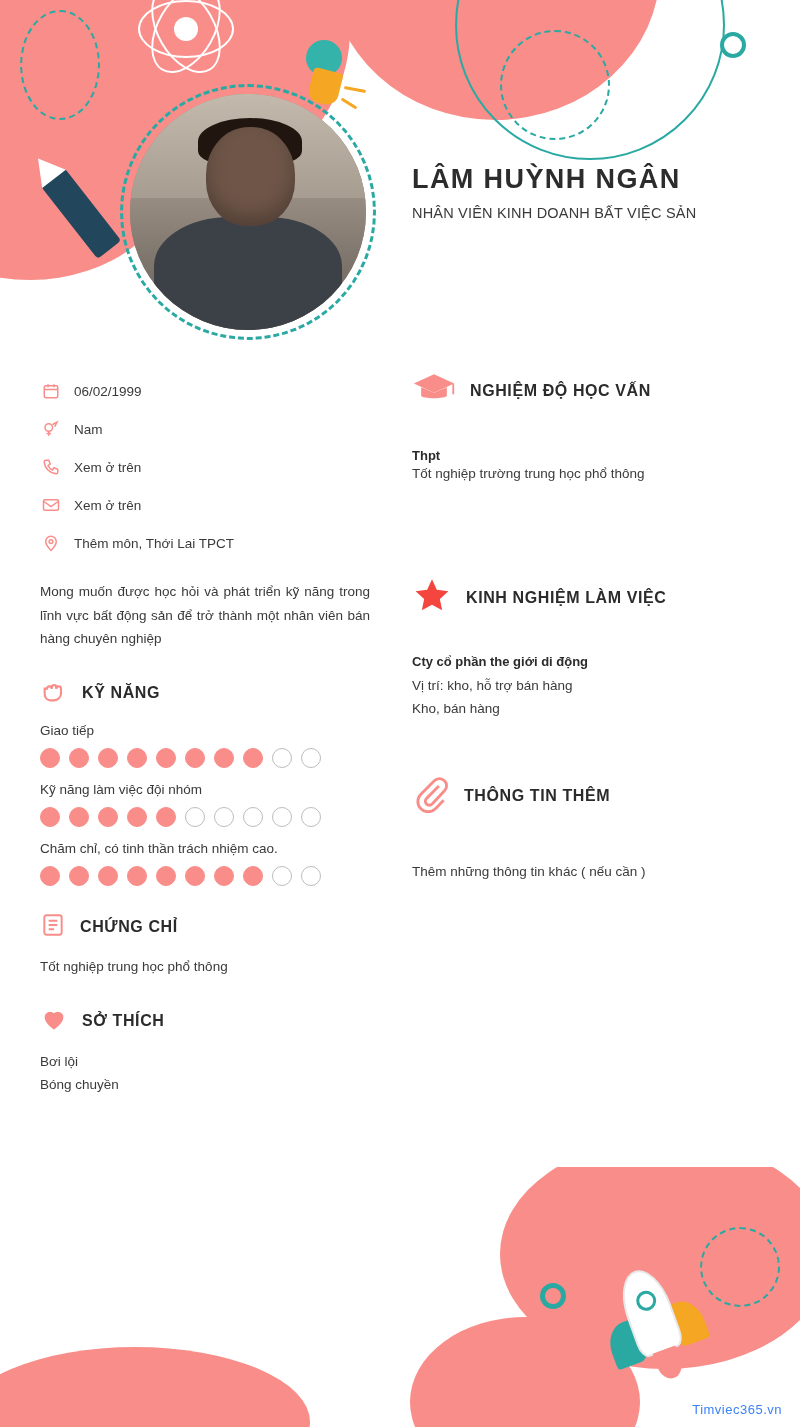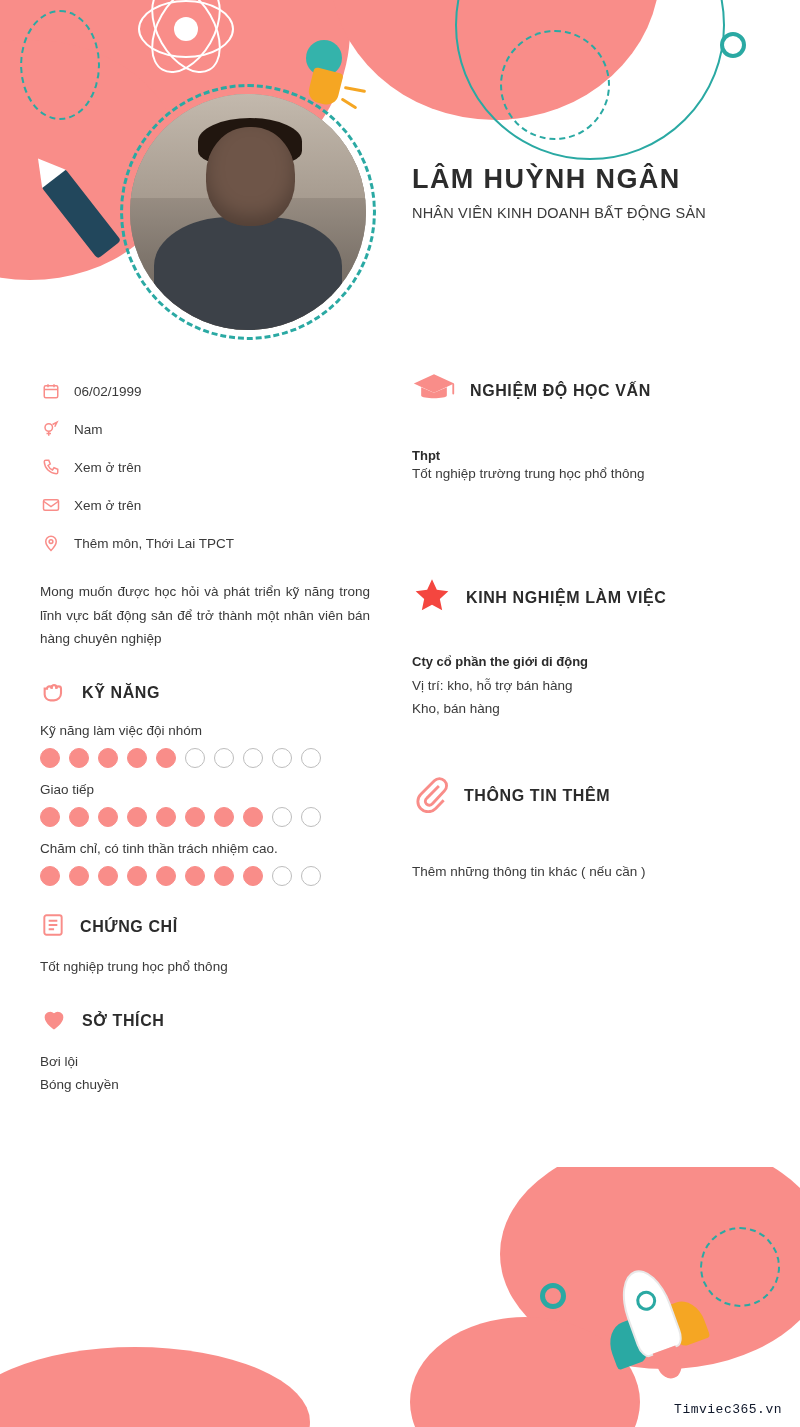--- a/index.html
+++ b/index.html
@@ -206,22 +206,22 @@
     background: #f5a623; border-radius: 10% 60% 10% 30%;
   }
   .rocket .flame {
     position: absolute; left: 42px; top: 84px; width: 24px; height: 30px;
     background: #f98d89; border-radius: 0 0 50% 50%;
   }
   .small-ring { position: absolute; left: 540px; bottom: 118px; width: 26px; height: 26px; border: 5px solid #2aa9a3; border-radius: 50%; }
 
   .watermark {
     position: absolute; right: 18px; bottom: 10px;
-    font-family: Liberation Mono, monospace;
-    font-size: 13px; color: #0f172a; letter-spacing: .5px;
+    font-family: Liberation Sans, sans-serif;
+    font-size: 13px; color: #3b82f6; letter-spacing: .5px;
   }
 </style>
 </head>
 <body>
 
 <div class="page">
 
   <div class="header-band">
     <div class="blob blob-a"></div>
     <div class="blob blob-c"></div>
@@ -257,21 +257,21 @@
       <div class="bg"></div>
       <div class="wall"></div>
       <div class="torso"></div>
       <div class="hair"></div>
       <div class="face"></div>
     </div>
   </div>
 
   <div class="name-block">
     <h1 class="name">LÂM HUỲNH NGÂN</h1>
-    <p class="job-title">NHÂN VIÊN KINH DOANH BẤT ĐỘNG SẢN</p>
+    <p class="job-title">NHÂN VIÊN KINH DOANH BẤT VIỆC SẢN</p>
   </div>
 
   <div class="col-left">
 
     <div>
 
       <div class="contact-row">
         <span class="ic">
           <svg width="18" height="18" viewBox="0 0 24 24" fill="none" stroke="#f98d89" stroke-width="2">
             <rect x="3" y="5" width="18" height="16" rx="2"></rect>
@@ -331,46 +331,46 @@
         <span>
           <svg width="28" height="28" viewBox="0 0 24 24" fill="none" stroke="#f98d89" stroke-width="1.8">
             <path d="M6 10a2 2 0 014 0v-1a2 2 0 014 0v1a2 2 0 014 0v4a6 6 0 01-6 6h-3a5 5 0 01-5-5v-5z"></path>
             <path d="M10 10V7M14 10V7"></path>
           </svg>
         </span>
         <span class="sec-title">KỸ NĂNG</span>
       </div>
 
       <div class="skill">
+        <div class="skill-name">Giao tiếp</div>
+        <div class="dots">
+          <span class="dot on"></span>
+          <span class="dot on"></span>
+          <span class="dot on"></span>
+          <span class="dot on"></span>
+          <span class="dot on"></span>
+          <span class="dot on"></span>
+          <span class="dot on"></span>
+          <span class="dot on"></span>
+          <span class="dot"></span>
+          <span class="dot"></span>
+        </div>
+      </div>
+
+      <div class="skill">
         <div class="skill-name">Kỹ năng làm việc đội nhóm</div>
         <div class="dots">
           <span class="dot on"></span>
           <span class="dot on"></span>
           <span class="dot on"></span>
           <span class="dot on"></span>
           <span class="dot on"></span>
           <span class="dot"></span>
           <span class="dot"></span>
           <span class="dot"></span>
-          <span class="dot"></span>
-          <span class="dot"></span>
-        </div>
-      </div>
-
-      <div class="skill">
-        <div class="skill-name">Giao tiếp</div>
-        <div class="dots">
-          <span class="dot on"></span>
-          <span class="dot on"></span>
-          <span class="dot on"></span>
-          <span class="dot on"></span>
-          <span class="dot on"></span>
-          <span class="dot on"></span>
-          <span class="dot on"></span>
-          <span class="dot on"></span>
           <span class="dot"></span>
           <span class="dot"></span>
         </div>
       </div>
 
       <div class="skill">
         <div class="skill-name">Chăm chỉ, có tinh thần trách nhiệm cao.</div>
         <div class="dots">
           <span class="dot on"></span>
           <span class="dot on"></span>

